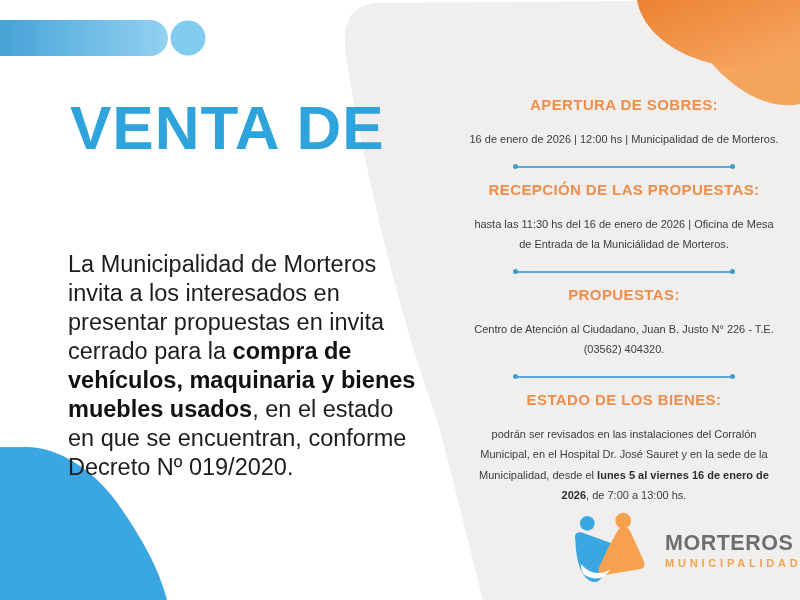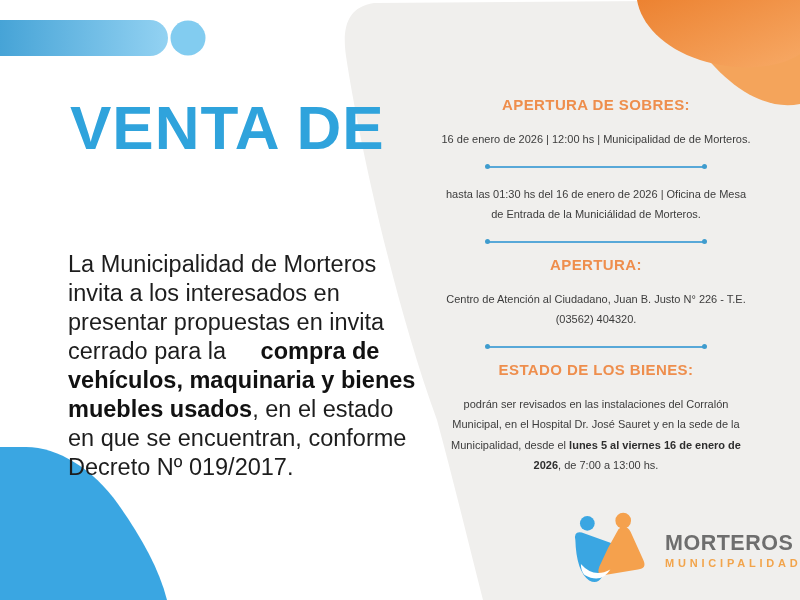--- a/index.html
+++ b/index.html
@@ -13,24 +13,24 @@
     position:absolute;left:70px;top:94px;margin:0;
     font-size:62px;line-height:68px;font-weight:800;
     color:#2fa3dc;letter-spacing:1px;
   }
   .title span{display:block;text-align:right;}
 
   .intro{
     position:absolute;left:68px;top:250px;width:356px;margin:0;
     font-size:23.5px;line-height:29px;color:#1d1d1d;
   }
-  .intro strong{font-weight:700;color:#111;margin-left:28px;}
+  .intro strong{font-weight:700;color:#111;}
 
   .right-col{
-    position:absolute;left:428px;top:96px;width:336px;
+    position:absolute;left:456px;top:96px;width:336px;
     text-align:center;color:#3c3c3c;
   }
   .sec-header{
     margin:0 0 5px 0;font-size:15px;font-weight:800;
     color:#ee8e4d;letter-spacing:0.4px;
   }
   .sec-body{
     margin:16px auto;width:314px;font-size:11px;line-height:20.5px;color:#3c3c3c;
   }
   .sec-body strong{font-weight:700;color:#2e2e2e;}
@@ -91,39 +91,40 @@
     <path d="M 637,0
              C 641,24 663,48 700,60
              C 738,72 778,69 800,54
              L 800,0 Z" fill="url(#orangeGrad)"></path>
   </svg>
 
   <h1 class="title">
     <span>VENTA DE</span>
   </h1>
 
-  <p class="intro"><span>La Municipalidad de Morteros invita a los interesados en presentar propuestas en invita cerrado para la </span><strong>compra de vehículos, maquinaria y bienes muebles usados</strong><span>, en el estado en que se encuentran, conforme Decreto Nº 019/2017.</span></p>
+  <p class="intro"><span>La Municipalidad de Morteros invita a los interesados en presentar propuestas en invita cerrado para la </span><strong>compra de vehículos, maquinaria y bienes muebles usados</strong><span>, en el estado en que se encuentran, conforme Decreto Nº 019/2020.</span></p>
 
   <div class="right-col">
 
     <section>
       <h3 class="sec-header">APERTURA DE SOBRES:</h3>
       <p class="sec-body">16 de enero de 2026 | 12:00 hs | Municipalidad de de Morteros.</p>
     </section>
 
     <div class="divider"></div>
 
     <section>
-      <p class="sec-body">hasta las 01:30 hs del 16 de enero de 2026 | Oficina de Mesa de Entrada de la Municiálidad de Morteros.</p>
+      <h3 class="sec-header">RECEPCIÓN DE LAS PROPUESTAS:</h3>
+      <p class="sec-body">hasta las 11:30 hs del 16 de enero de 2026 | Oficina de Mesa de Entrada de la Municiálidad de Morteros.</p>
     </section>
 
     <div class="divider"></div>
 
     <section>
-      <h3 class="sec-header">APERTURA:</h3>
+      <h3 class="sec-header">PROPUESTAS:</h3>
       <p class="sec-body">Centro de Atención al Ciudadano, Juan B. Justo N° 226 - T.E. (03562) 404320.</p>
     </section>
 
     <div class="divider"></div>
 
     <section>
       <h3 class="sec-header">ESTADO DE LOS BIENES:</h3>
       <p class="sec-body"><span>podrán ser revisados en las instalaciones del Corralón Municipal, en el Hospital Dr. José Sauret y en la sede de la Municipalidad, desde el </span><strong>lunes 5 al viernes 16 de enero de 2026</strong><span>, de 7:00 a 13:00 hs.</span></p>
     </section>
 

